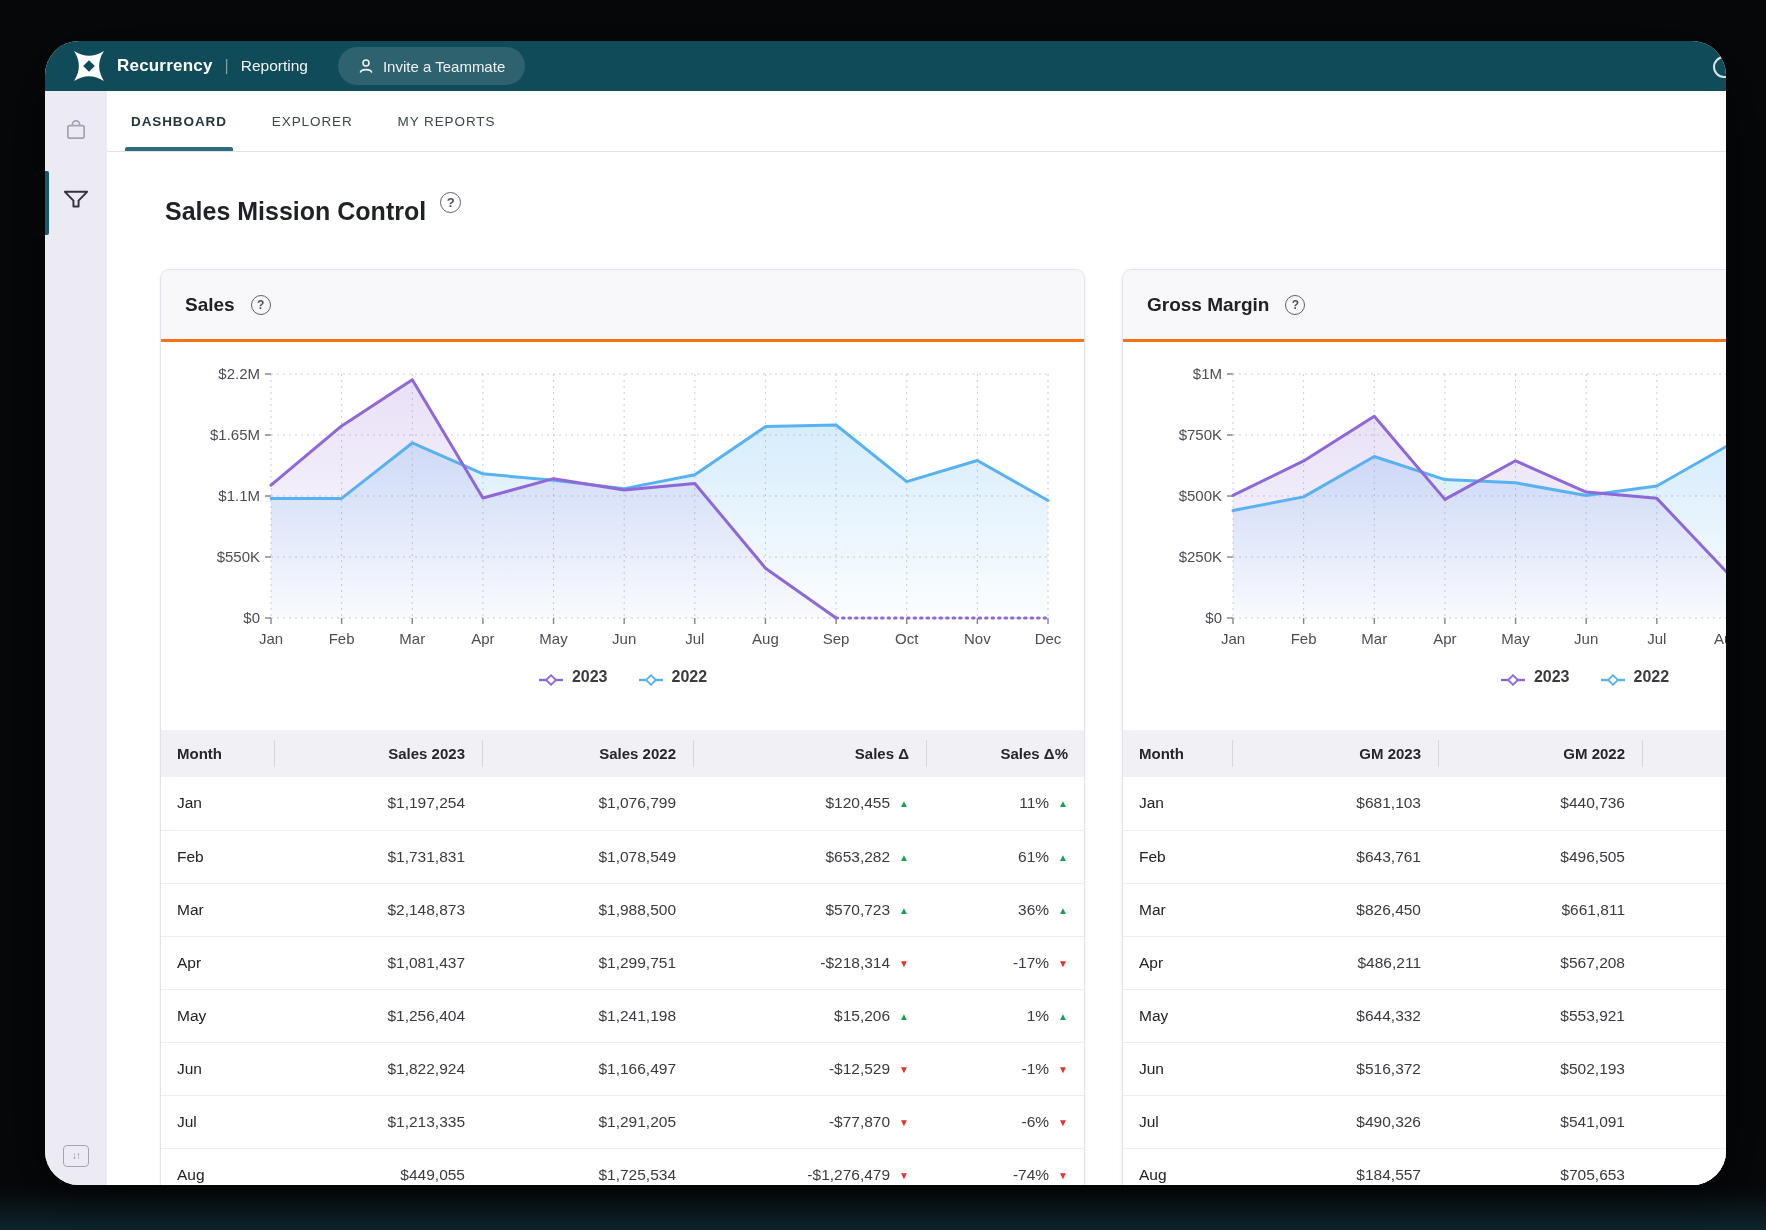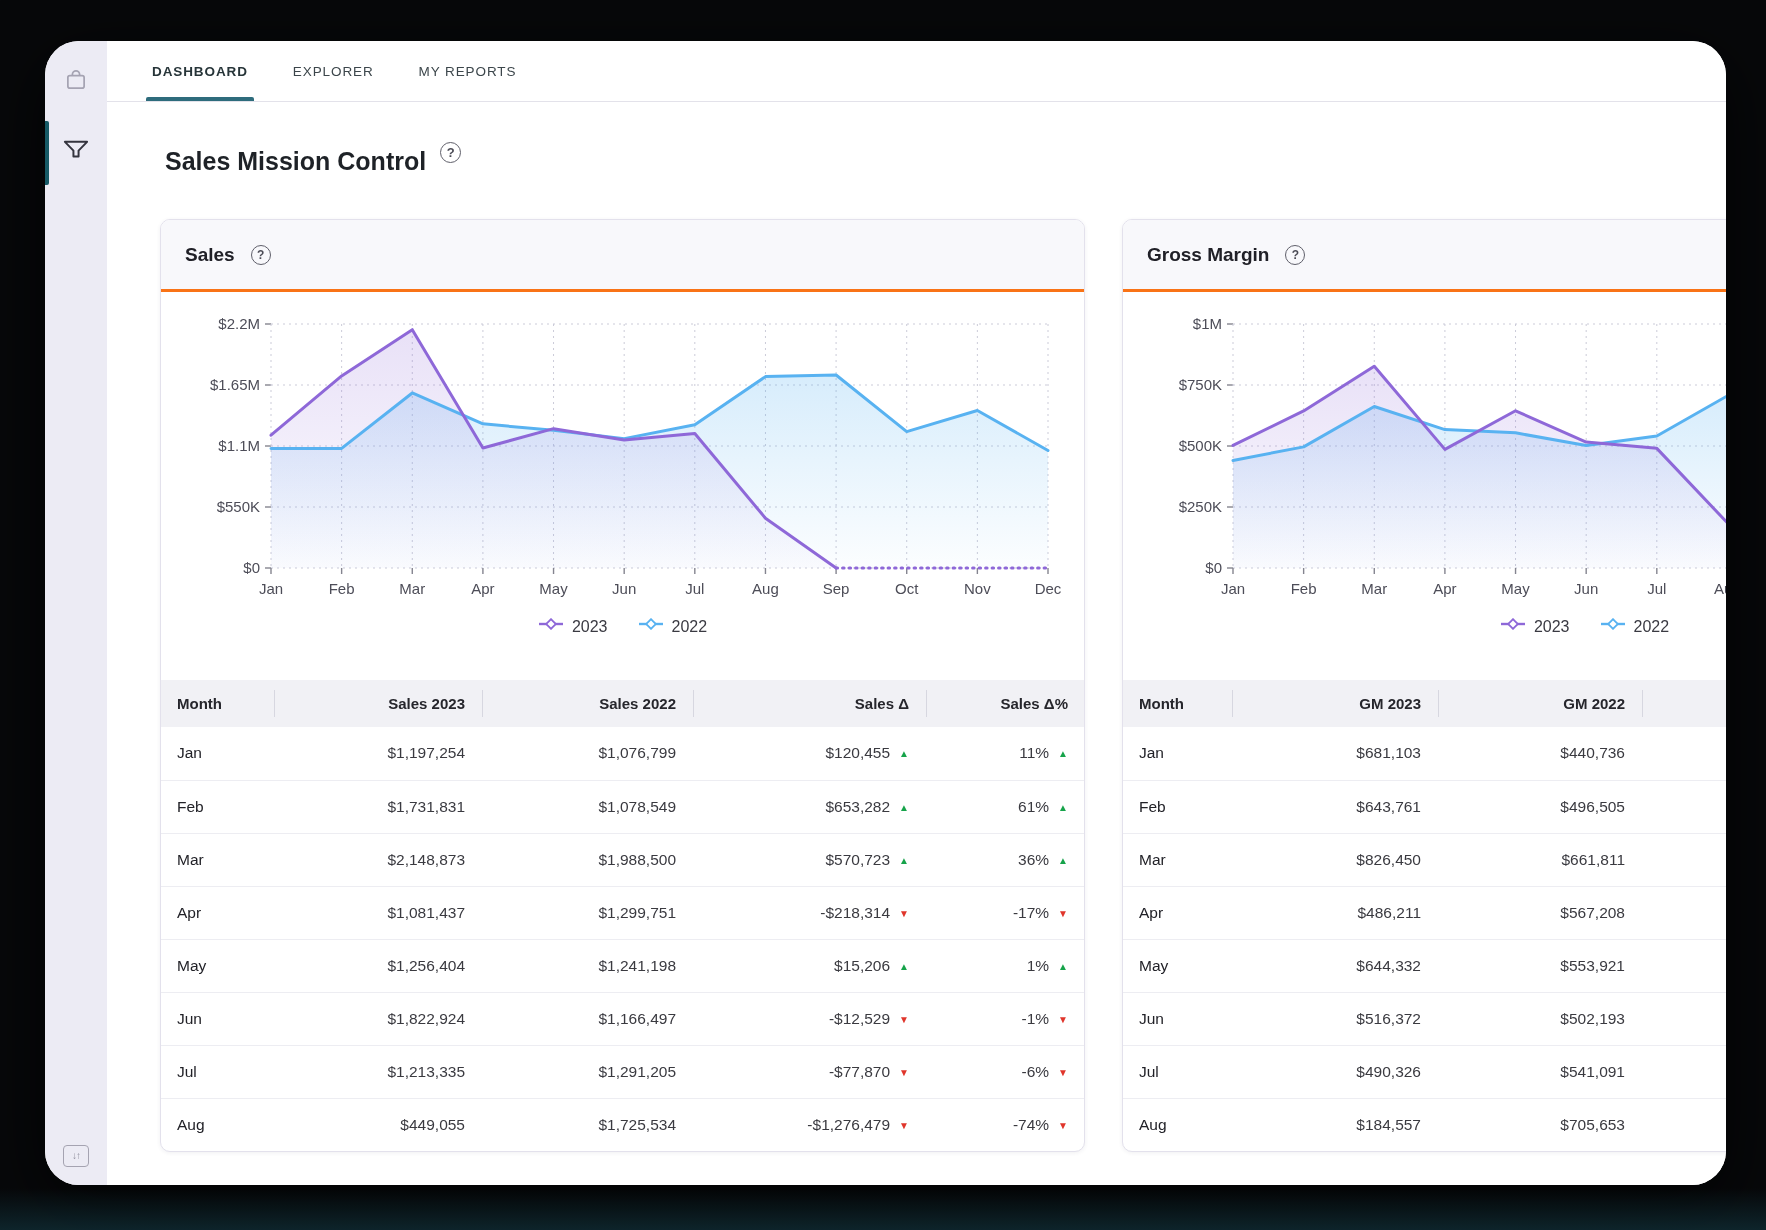--- a/index.html
+++ b/index.html
@@ -50,21 +50,21 @@
   .active-bar{ position:absolute; left:0; top:80px; width:4px; height:64px; background:#175A66; border-radius:0 2px 2px 0;}
   .sort-box{
     position:absolute; left:50%; transform:translateX(-50%); bottom:18px;
     width:26px; height:22px; border:1.5px solid #a5a3b1; border-radius:4px;
     color:#8f8d9c; font-size:10px; line-height:19px; text-align:center; cursor:pointer;
     letter-spacing:-1px;
   }
   .main{ flex:1; min-width:0; position:relative; background:#fff; }
   .tabs{
     height:61px; border-bottom:1px solid #e3e2ea; display:flex; align-items:stretch;
-    padding-left:45px; gap:45px;
+    padding-left:24px; gap:45px;
   }
   .tab{
     display:flex; align-items:center; font-size:13.5px; letter-spacing:.9px;
     color:#3c464b; font-weight:500; position:relative; cursor:pointer;
   }
   .tab.active{ color:#273539; font-weight:600; }
   .tab.active::after{
     content:''; position:absolute; left:-6px; right:-6px; bottom:0; height:4px;
     background:#2E6C7C; border-radius:2px 2px 0 0;
   }
@@ -83,21 +83,21 @@
   }
   .card-header{
     height:72px; background:#F8F8FB; border-bottom:3px solid #f97316;
     display:flex; align-items:center; gap:16px; padding-left:24px;
   }
   .card-title{ font-size:19px; font-weight:bold; color:#202027; }
   .card-header .help{ width:20px; height:20px; font-size:12px; }
   .chart-svg{ display:block; }
   svg text{ font-family:"Liberation Sans",sans-serif; }
   .legend{ height:46px; display:flex; align-items:center; justify-content:center; gap:30px; }
-  .legend-item{ display:flex; align-items:flex-start; gap:8px; font-size:16px; color:#3a3a42; cursor:pointer;}
+  .legend-item{ display:flex; align-items:flex-end; gap:8px; font-size:16px; color:#3a3a42; cursor:pointer;font-weight:bold;}
   
   table.data{ width:100%; border-collapse:collapse; table-layout:fixed; margin-top:30px; }
   table.data th{
     background:#F1F1F5; height:47px; font-size:15px; font-weight:600; color:#26262c;
     text-align:right; padding:0 18px 0 0; position:relative;
   }
   table.data th:first-child{ text-align:left; padding:0 0 0 16px; }
   table.data th:not(:last-child)::after{
     content:''; position:absolute; right:0; top:22%; height:56%; width:1px; background:#D7D7E0;
   }
@@ -108,20 +108,36 @@
   table.data tr:first-child td{ border-top:none; }
   table.data td:first-child{ text-align:left; padding:0 0 0 16px; color:#222228; }
   .arr{ font-size:10px; margin-left:9px; position:relative; top:-1px; }
   .arr.up{ color:#16A34A; } .arr.down{ color:#E0352B; }
 </style>
 </head>
 <body>
 
 <div class="window">
 
+  <div class="topbar">
+    <svg class="logo" viewBox="0 0 30 30">
+      <path fill="#ffffff" fill-rule="evenodd" d="M1,1 Q15,10 29,1 Q20,15 29,29 Q15,20 1,29 Q10,15 1,1 Z M15,9.5 L20.5,15 L15,20.5 L9.5,15 Z"></path>
+    </svg>
+    <span class="brand">Recurrency</span>
+    <span class="brand-sep">|</span>
+    <span class="section">Reporting</span>
+    <button class="invite-btn">
+      <svg width="16" height="16" viewBox="0 0 16 16">
+        <circle cx="8" cy="5" r="3" fill="none" stroke="#eef3f4" stroke-width="1.6"></circle>
+        <path d="M2.5 14 C3.5 10.8 12.5 10.8 13.5 14" fill="none" stroke="#eef3f4" stroke-width="1.6" stroke-linecap="round"></path>
+      </svg>
+      <span>Invite a Teammate</span>
+    </button>
+    <span class="clipped-avatar"></span>
+  </div>
 
   <div class="app-body">
 
     <div class="sidebar">
       <span class="side-icon bag">
         <svg width="26" height="26" viewBox="0 0 24 24">
           <rect x="4.5" y="8" width="15" height="11.5" rx="1.8" fill="none" stroke="#A5A3B2" stroke-width="1.6"></rect>
           <path d="M8.7 8 V6.8 a3.3 3.3 0 0 1 6.6 0 V8" fill="none" stroke="#A5A3B2" stroke-width="1.6"></path>
         </svg>
       </span>

